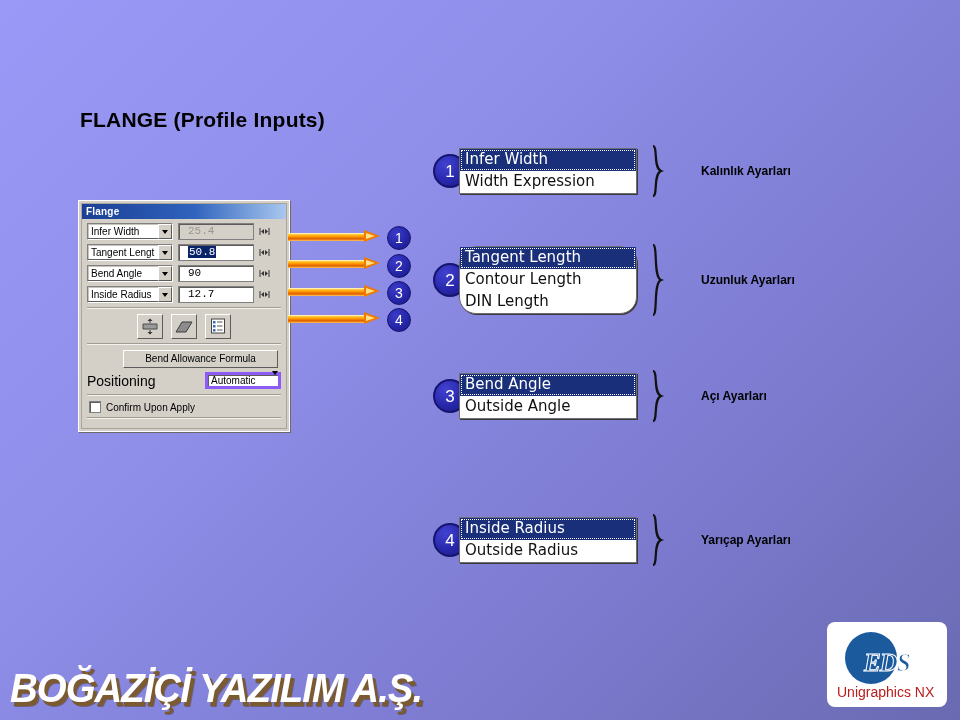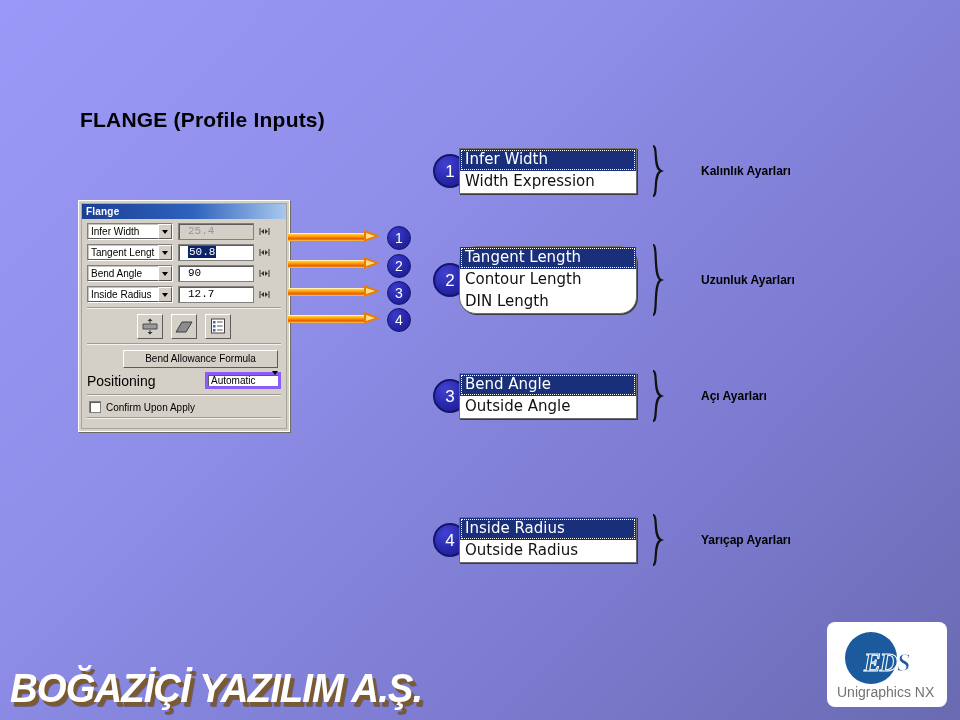--- a/index.html
+++ b/index.html
@@ -331,21 +331,21 @@
     font-weight: bold;
     font-size: 25px;
     color: #1c5a9e;
     -webkit-text-stroke: 1px #ffffff;
     letter-spacing: -1px;
   }
   #eds-sub {
     position: absolute;
     left: 10px; top: 62px;
     font-size: 14px;
-    color: #737373;
+    color: #b91c1c;
     font-family: "Liberation Sans", sans-serif;
     white-space: nowrap;
   }
 
   
   #watermark {
     position: absolute;
     left: 10px; top: 666px;
     font-size: 40px;
     font-weight: bold;

